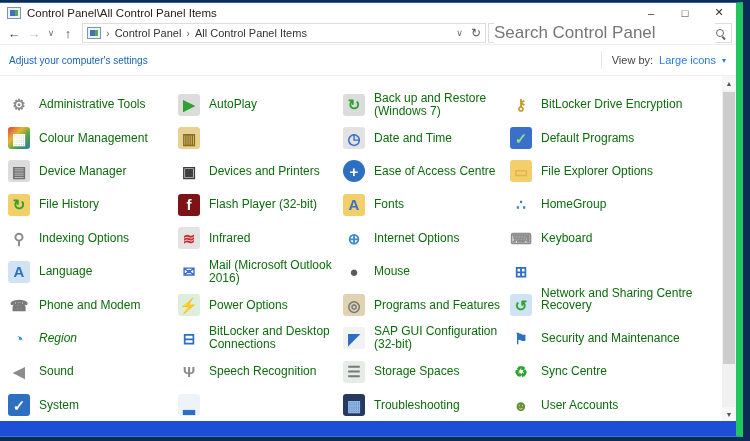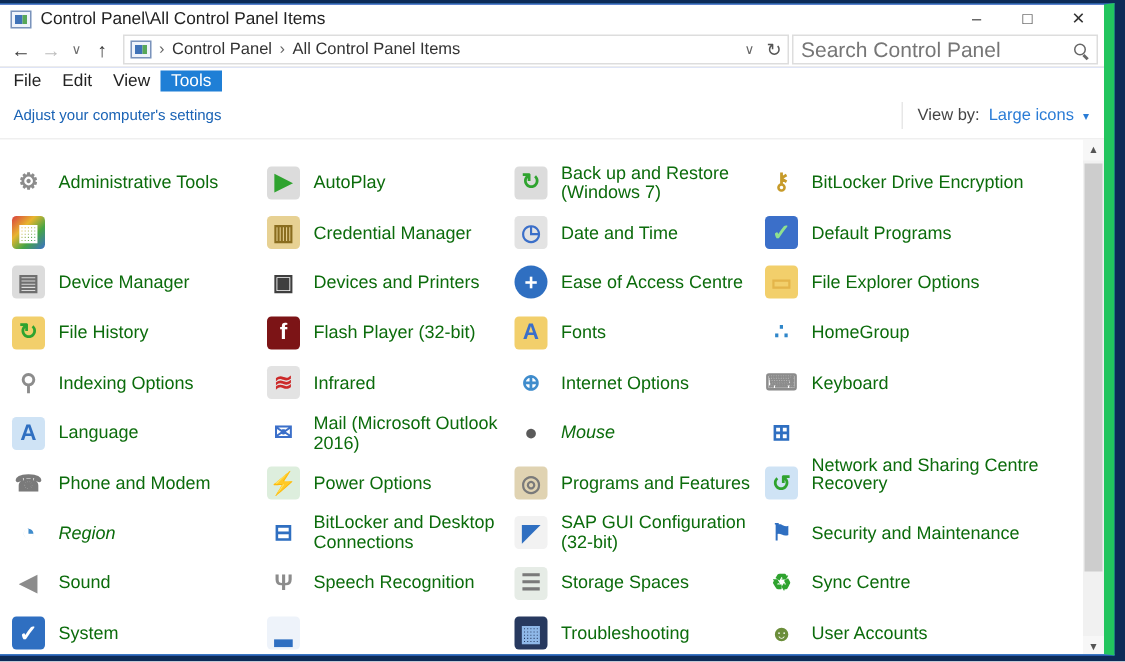--- a/index.html
+++ b/index.html
@@ -24,21 +24,21 @@
   .navbtn.disabled { color:#bdbdbd; }
   .navbtn.small { width:14px; font-size:9px; color:#6e6e6e; }
   .addressbar { flex:1 1 auto; height:20px; display:flex; align-items:center; border:1px solid #ddd;
                 margin:0 2px 0 4px; padding:0 4px; background:#fff; }
   .crumb-sep { font-size:11px; color:#666; margin:0 5px; }
   .crumb { font-size:11px; color:#333; white-space:nowrap; }
   .addr-right { margin-left:auto; display:flex; align-items:center; gap:8px; color:#555; }
   .addr-chev { font-size:9px; color:#666; }
   .addr-refresh { font-size:12px; color:#555; }
   .searchbox { flex:0 0 134px; height:20px; border:1px solid #ddd; display:flex; align-items:center; padding:0 5px; }
-  .searchbox input { border:none; outline:none; flex:1 1 auto; font-size:14px; color:#444;
+  .searchbox input { border:none; outline:none; flex:1 1 auto; font-size:17px; color:#444;
                      font-family:"Liberation Sans", sans-serif; min-width:0; }
   .searchbox input::placeholder { color:#767676; }
   .mag { position:relative; width:11px; height:11px; flex:0 0 auto; }
   .mag::before { content:""; position:absolute; left:1px; top:1px; width:6px; height:6px;
                  border:1.4px solid #666; border-radius:50%; }
   .mag::after { content:""; position:absolute; left:8px; top:8px; width:4px; height:1.5px;
                 background:#666; transform:rotate(45deg); transform-origin:0 0; }
 
   
   .menubar { height:17px; display:flex; align-items:center; padding-left:2px; background:#fff; font-size:11.5px; }
@@ -104,26 +104,20 @@
           <span class="addr-refresh">↻</span>
         </div>
       </div>
 
       <div class="searchbox">
         <input type="text" placeholder="Search Control Panel" style="">
         <span class="mag"></span>
       </div>
     </div>
 
-    <div class="menubar" id="menubar">
-        <span class="menu-item">File</span>
-        <span class="menu-item">Edit</span>
-        <span class="menu-item">View</span>
-        <span class="menu-item active">Tools</span>
-      </div>
 
     <div class="header">
       <span class="page-title">Adjust your computer's settings</span>
       <div class="viewby">
         <span class="viewby-label">View by:</span>
         <span class="viewby-value">Large icons</span>
         <span class="viewby-caret">▾</span>
       </div>
     </div>
 
@@ -144,25 +138,25 @@
     <span class="label" style="color: rgb(12, 108, 12);">Back up and Restore (Windows 7)</span>
   </div>
 
   <div class="item">
     <span class="icon" style="color: rgb(199, 155, 42);">⚷</span>
     <span class="label" style="color: rgb(12, 108, 12);">BitLocker Drive Encryption</span>
   </div>
 
   <div class="item">
     <span class="icon" style="color: rgb(255, 255, 255); background: linear-gradient(135deg, rgb(217, 64, 64) 0%, rgb(232, 181, 47) 35%, rgb(70, 165, 70) 65%, rgb(59, 111, 201) 100%);">▦</span>
+    <span class="label" style="color: rgb(12, 108, 12);">Colour Management</span>
   </div>
 
   <div class="item">
     <span class="icon" style="color: rgb(138, 109, 31); background: rgb(231, 209, 147);">▥</span>
-    <span class="label" style="color: rgb(12, 108, 12);">Credential Manager</span>
   </div>
 
   <div class="item">
     <span class="icon" style="color: rgb(59, 111, 201); background: rgb(227, 227, 227);">◷</span>
     <span class="label" style="color: rgb(12, 108, 12);">Date and Time</span>
   </div>
 
   <div class="item">
     <span class="icon" style="color: rgb(143, 224, 143); background: rgb(59, 111, 201);">✓</span>
     <span class="label" style="color: rgb(12, 108, 12);">Default Programs</span>
@@ -233,21 +227,21 @@
     <span class="label" style="color: rgb(12, 108, 12);">Language</span>
   </div>
 
   <div class="item">
     <span class="icon" style="color: rgb(59, 111, 201);">✉</span>
     <span class="label" style="color: rgb(12, 108, 12);">Mail (Microsoft Outlook 2016)</span>
   </div>
 
   <div class="item">
     <span class="icon" style="color: rgb(90, 90, 90);">●</span>
-    <span class="label" style="color: rgb(12, 108, 12); font-style: italic;">Mouse</span>
+    <span class="label" style="color: rgb(12, 108, 12);">Mouse</span>
   </div>
 
   <div class="item">
     <span class="icon" style="color: rgb(47, 111, 193);">⊞</span>
     <span class="label" style="color: rgb(12, 108, 12); margin-top: 44px;">Network and Sharing Centre</span>
   </div>
 
   <div class="item">
     <span class="icon" style="color: rgb(122, 122, 122);">☎</span>
     <span class="label" style="color: rgb(12, 108, 12);">Phone and Modem</span>

